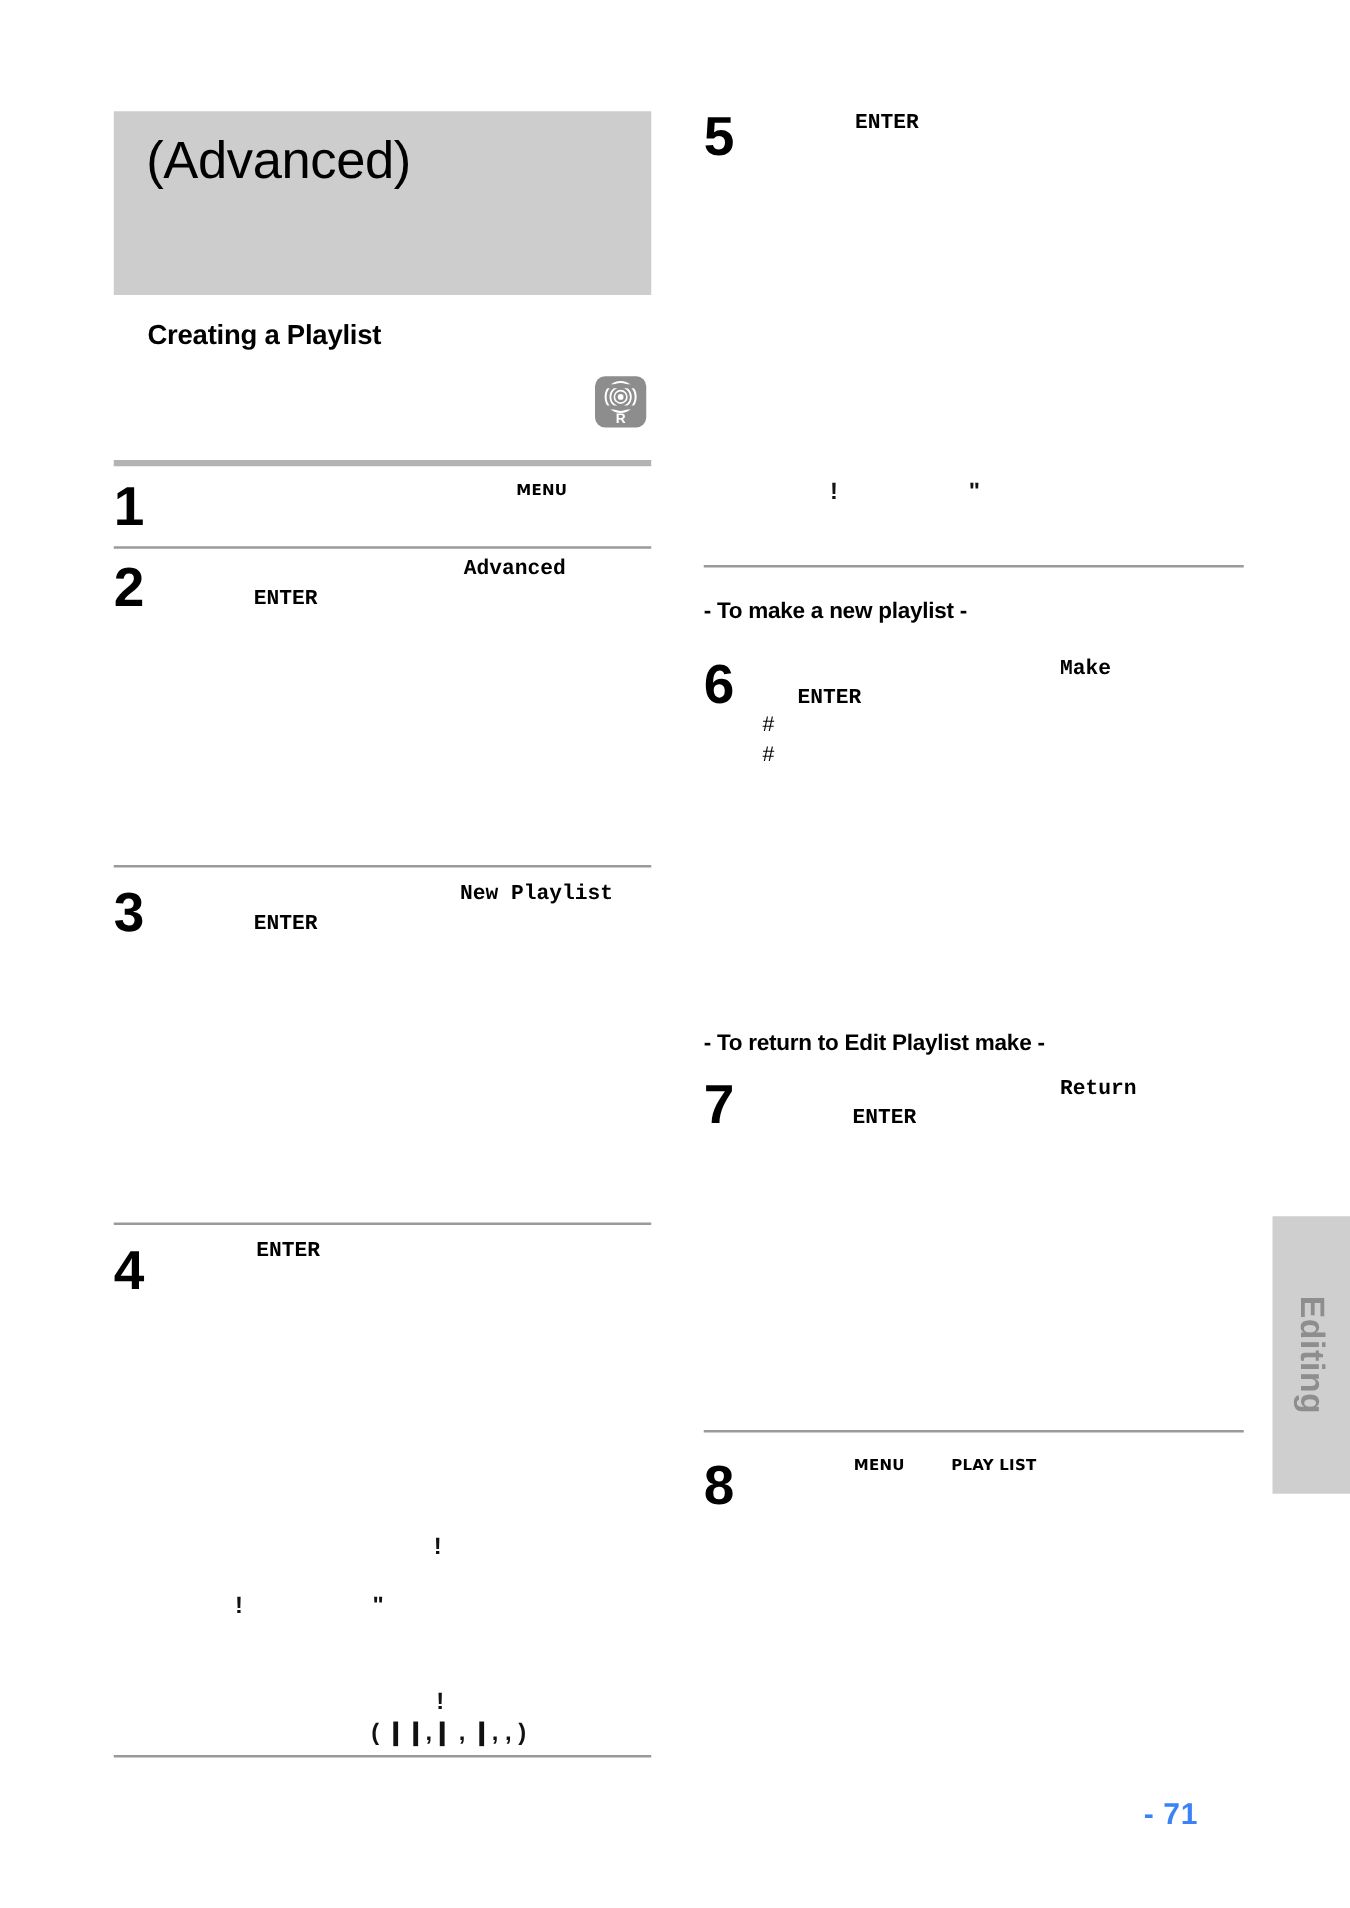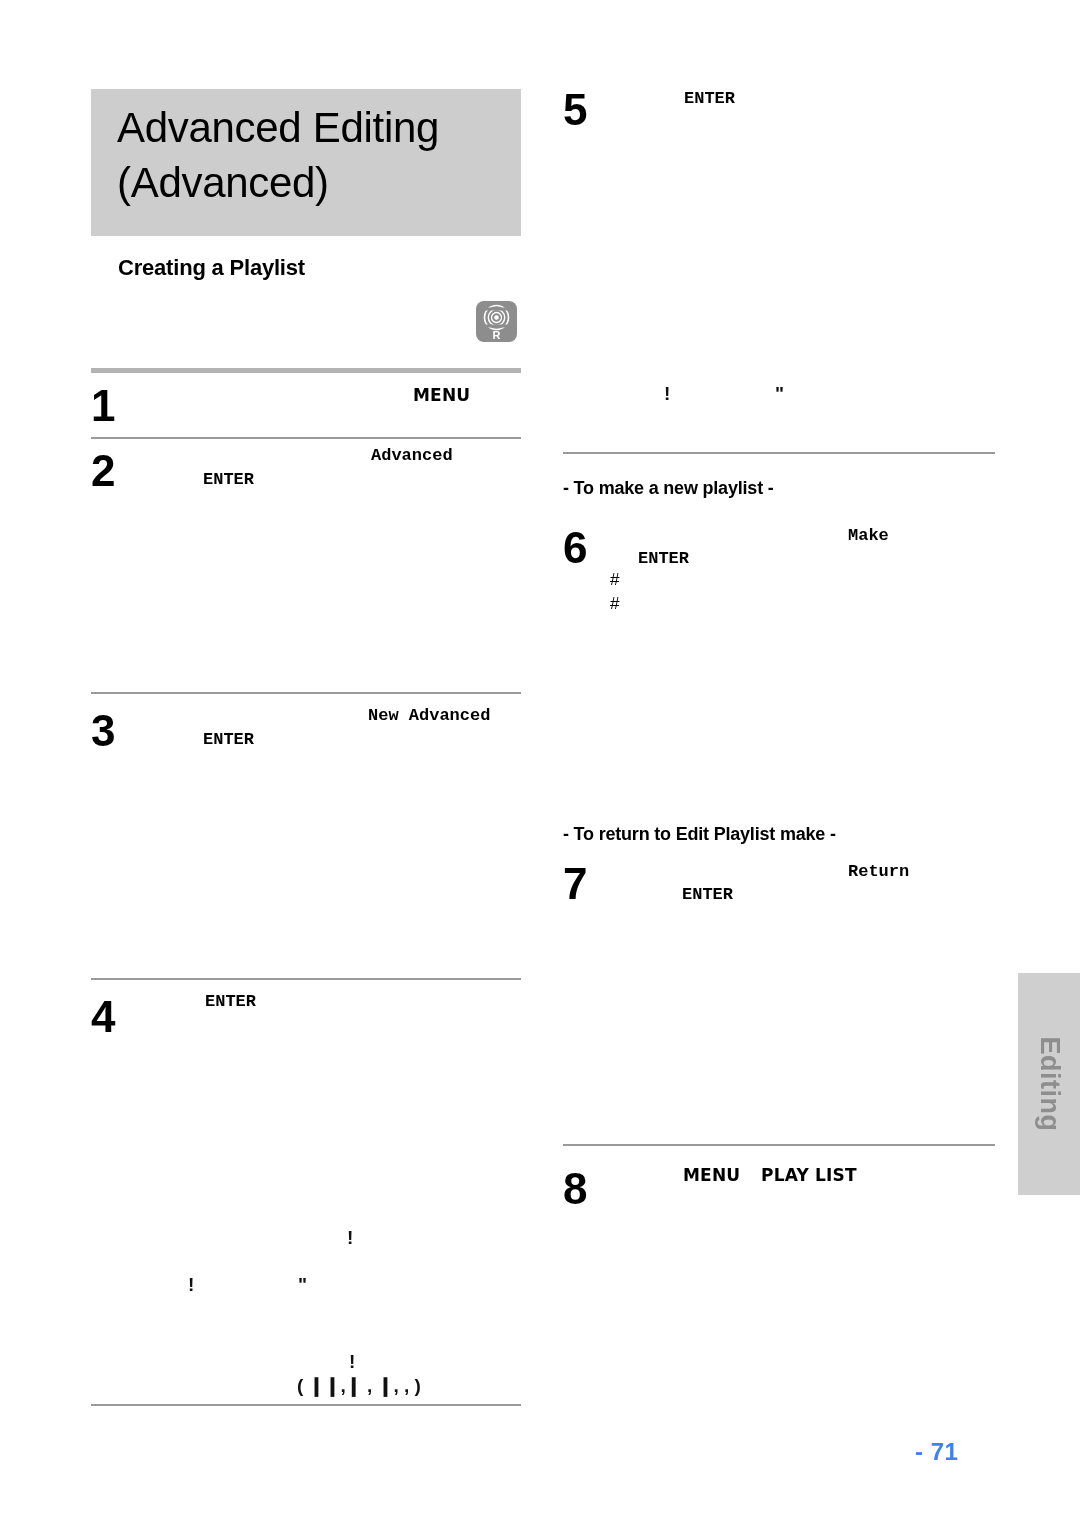--- a/index.html
+++ b/index.html
@@ -117,21 +117,21 @@
     position: absolute;
     font-size: 17px;
     font-weight: bold;
     letter-spacing: 0px;
     color: #000;
     white-space: nowrap;
     font-family: Liberation Mono, monospace;
   }
   .kw.wide {
     font-family: "DejaVu Sans", sans-serif;
-    font-size: 17px;
+    font-size: 12px;
     letter-spacing: 0.2px;
   }
   .subhead {
     position: absolute;
     font-size: 18px;
     font-weight: bold;
     color: #000;
     white-space: nowrap;
     letter-spacing: -0.2px;
   }
@@ -163,21 +163,20 @@
 <body>
 
 <div id="page">
 
   <div class="side-tab">
     <span class="side-tab-label">Editing</span>
   </div>
 
   <div class="header-block">
     <div class="header-title">
-      <span class="ln">Advanced Editing</span>
       <span class="ln">(Advanced)</span>
     </div>
   </div>
 
   <div class="section-heading">Creating a Playlist</div>
 
   <div class="disc-badge">
     <span>
       <svg width="27" height="27" viewBox="0 0 27 27">
         <circle cx="13.5" cy="13.5" r="12" fill="none" stroke="#ffffff" stroke-width="1.6"></circle>
@@ -194,21 +193,21 @@
   <div class="step-num" style="left:91px; top:384px;">1</div>
   <div class="kw wide" style="left:413px; top:385px;">MENU</div>
 
   <div class="rule thin" style="left:91px; top:437px; width:430px;"></div>
   <div class="step-num" style="left:91px; top:449px;">2</div>
   <div class="kw" style="left:371px; top:446px;">Advanced</div>
   <div class="kw" style="left:203px; top:470px;">ENTER</div>
 
   <div class="rule thin" style="left:91px; top:692px; width:430px;"></div>
   <div class="step-num" style="left:91px; top:709px;">3</div>
-  <div class="kw" style="left:368px; top:706px;">New Advanced</div>
+  <div class="kw" style="left:368px; top:706px;">New Playlist</div>
   <div class="kw" style="left:203px; top:730px;">ENTER</div>
 
   <div class="rule thin" style="left:91px; top:978px; width:430px;"></div>
   <div class="step-num" style="left:91px; top:995px;">4</div>
   <div class="kw" style="left:205px; top:992px;">ENTER</div>
 
   <div class="frag" style="left:347px; top:1227px;">!</div>
   <div class="frag" style="left:188px; top:1274px;">!</div>
   <div class="frag" style="left:298px; top:1274px;">"</div>
   <div class="frag" style="left:349px; top:1351px;">!</div>

